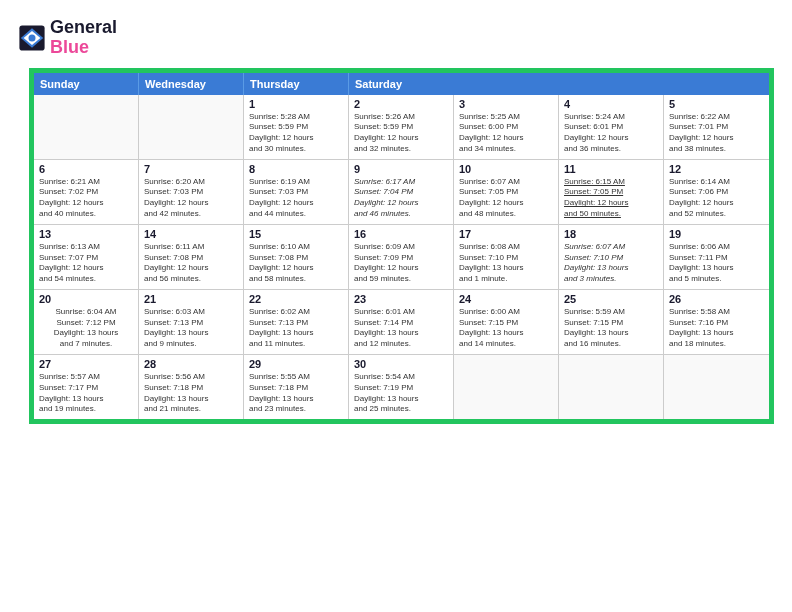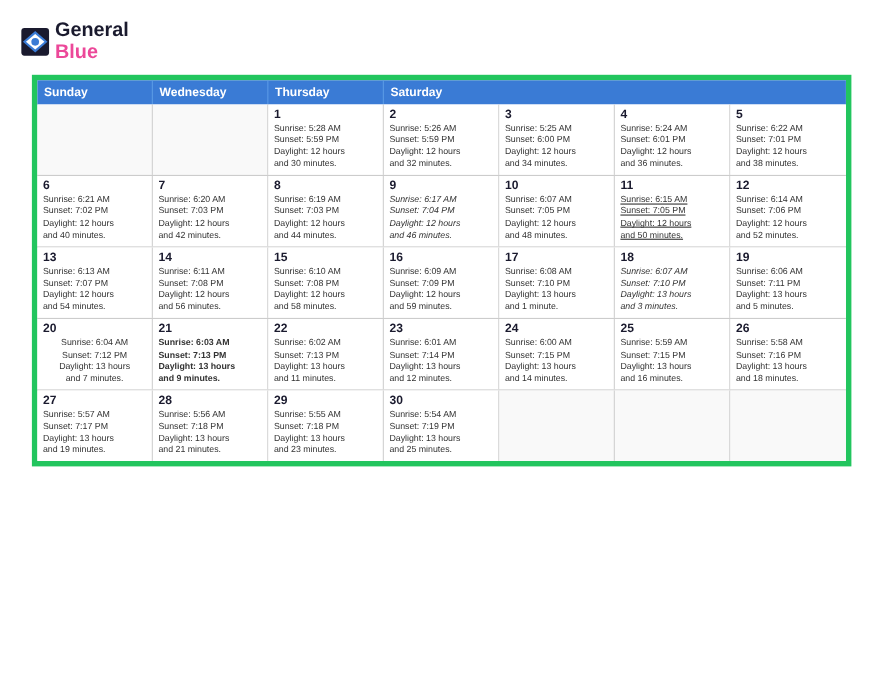--- a/index.html
+++ b/index.html
@@ -284,21 +284,21 @@
         <div class="cal-row">
           <div class="cal-cell">
             <span class="day-num">20</span>
             <div class="cell-text" style="white-space: pre-line; text-align: center;">Sunrise: 6:04 AM
 Sunset: 7:12 PM
 Daylight: 13 hours
 and 7 minutes.</div>
           </div>
           <div class="cal-cell">
             <span class="day-num">21</span>
-            <div class="cell-text" style="white-space: pre-line; font-weight: bold;">Sunrise: 6:03 AM
+            <div class="cell-text" style="white-space: pre-line;">Sunrise: 6:03 AM
 Sunset: 7:13 PM
 Daylight: 13 hours
 and 9 minutes.</div>
           </div>
           <div class="cal-cell">
             <span class="day-num">22</span>
             <div class="cell-text" style="white-space: pre-line;">Sunrise: 6:02 AM
 Sunset: 7:13 PM
 Daylight: 13 hours
 and 11 minutes.</div>

